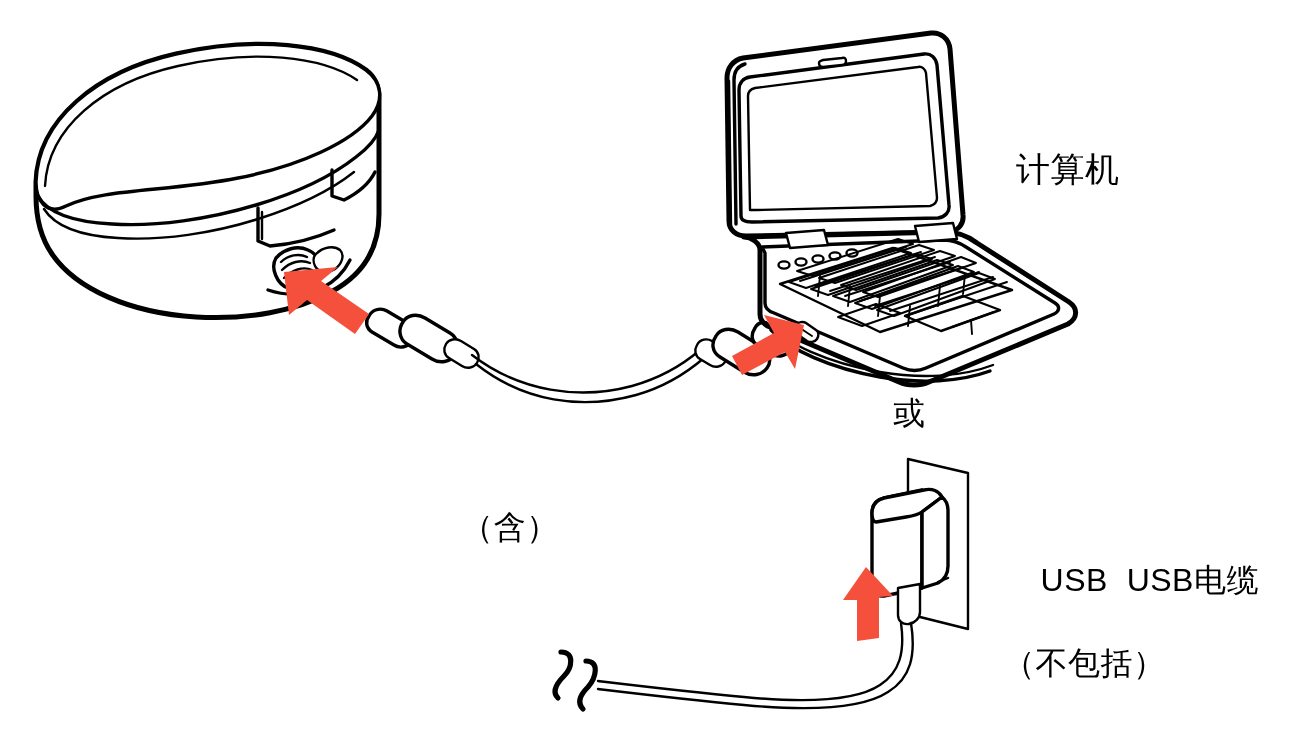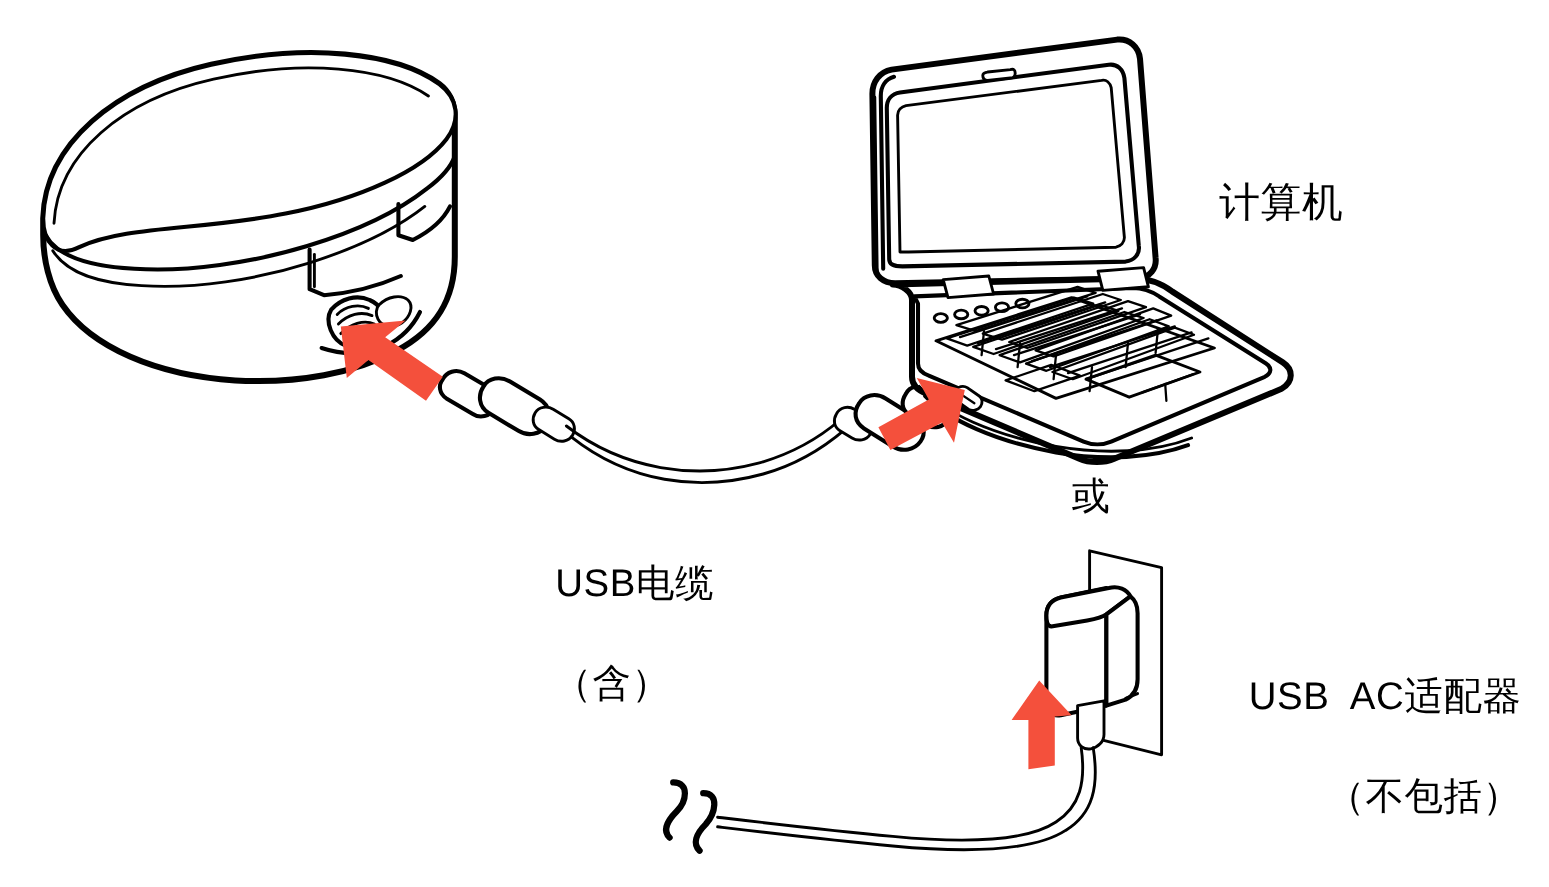--- a/index.html
+++ b/index.html
@@ -53,21 +53,21 @@
     transform: translateX(-50%);
   }
   #label-ac-adapter {
     left: 1003px;
     top: 518px;
     font-size: 32px;
     text-align: left;
   }
   #label-ac-adapter .sub {
     display: block;
-    text-align: right;
+    text-align: left;
   }
   #label-usb-cable .sub {
     display: block;
   }
 </style>
 </head>
 <body>
 
 <div id="stage">
 
@@ -476,22 +476,21 @@
       L 879,597
       L 893,596 Z"></path>
 
   </svg>
 
   <div class="label" id="label-computer">计算机</div>
 
   <div class="label" id="label-or">或</div>
 
   <div class="label" id="label-usb-cable">
-    <span>USB电缆</span>
     <span class="sub">（含）</span>
   </div>
 
   <div class="label" id="label-ac-adapter">
-    <span>USB  AC适配器</span>
+    <span>USB  USB电缆</span>
     <span class="sub">（不包括）</span>
   </div>
 
 </div>
 
 </body></html>

